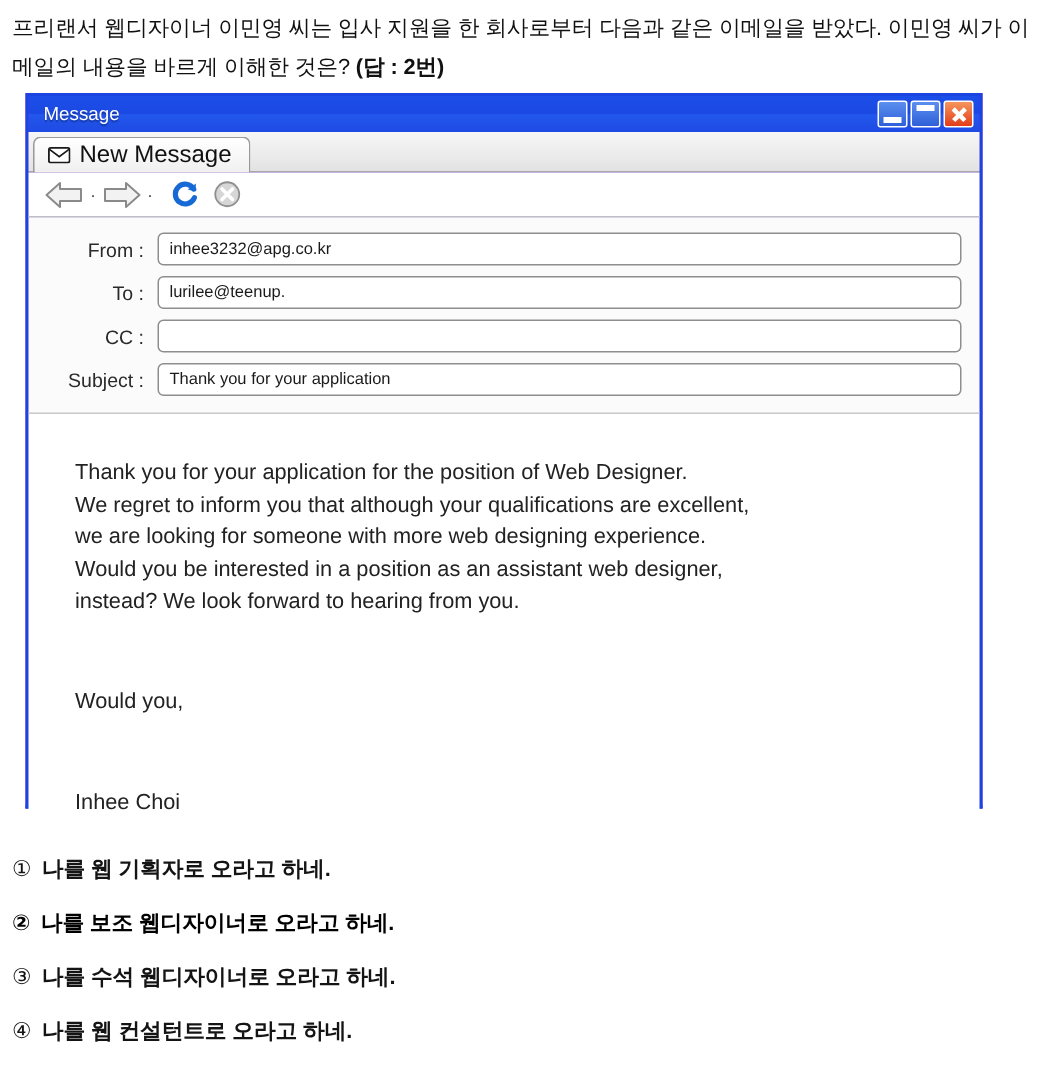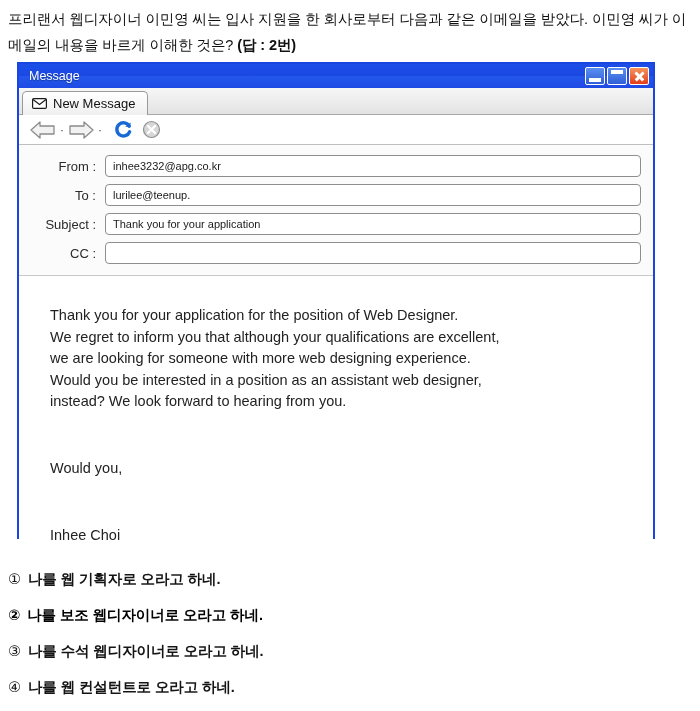--- a/index.html
+++ b/index.html
@@ -132,21 +132,21 @@
     padding: 0 12px 0 9px;
     background: linear-gradient(to bottom, #ffffff 0%, #f7f7f7 55%, #efefef 100%);
     border: 1px solid #9a9a9a;
     border-bottom: none;
     border-radius: 5px 5px 0 0;
     position: relative;
     top: 1px;
     box-sizing: border-box;
   }
   .tab-label {
-    font-size: 13px;
+    font-size: 16px;
     color: #111111;
     white-space: nowrap;
   }
   .envelope-icon svg { display: block; }
 
   
   .toolbar {
     height: 30px;
     background: #ffffff;
     border-bottom: 1px solid #bfbfbf;
@@ -308,26 +308,26 @@
   <div class="fields">
     <div class="field-row">
       <span class="field-label">From :</span>
       <span class="field-input">inhee3232@apg.co.kr</span>
     </div>
     <div class="field-row">
       <span class="field-label">To :</span>
       <span class="field-input">lurilee@teenup.</span>
     </div>
     <div class="field-row">
+      <span class="field-label">CC :</span>
+      <span class="field-input"></span>
+    </div>
+    <div class="field-row">
       <span class="field-label">Subject :</span>
       <span class="field-input">Thank you for your application</span>
-    </div>
-    <div class="field-row">
-      <span class="field-label">CC :</span>
-      <span class="field-input"></span>
     </div>
   </div>
 
   <div class="msgbody">
     <p>Thank you for your application for the position of Web Designer.
 We regret to inform you that although your qualifications are excellent,
 we are looking for someone with more web designing experience.
 Would you be interested in a position as an assistant web designer,
 instead? We look forward to hearing from you.</p>
     <div class="spacer"></div>

